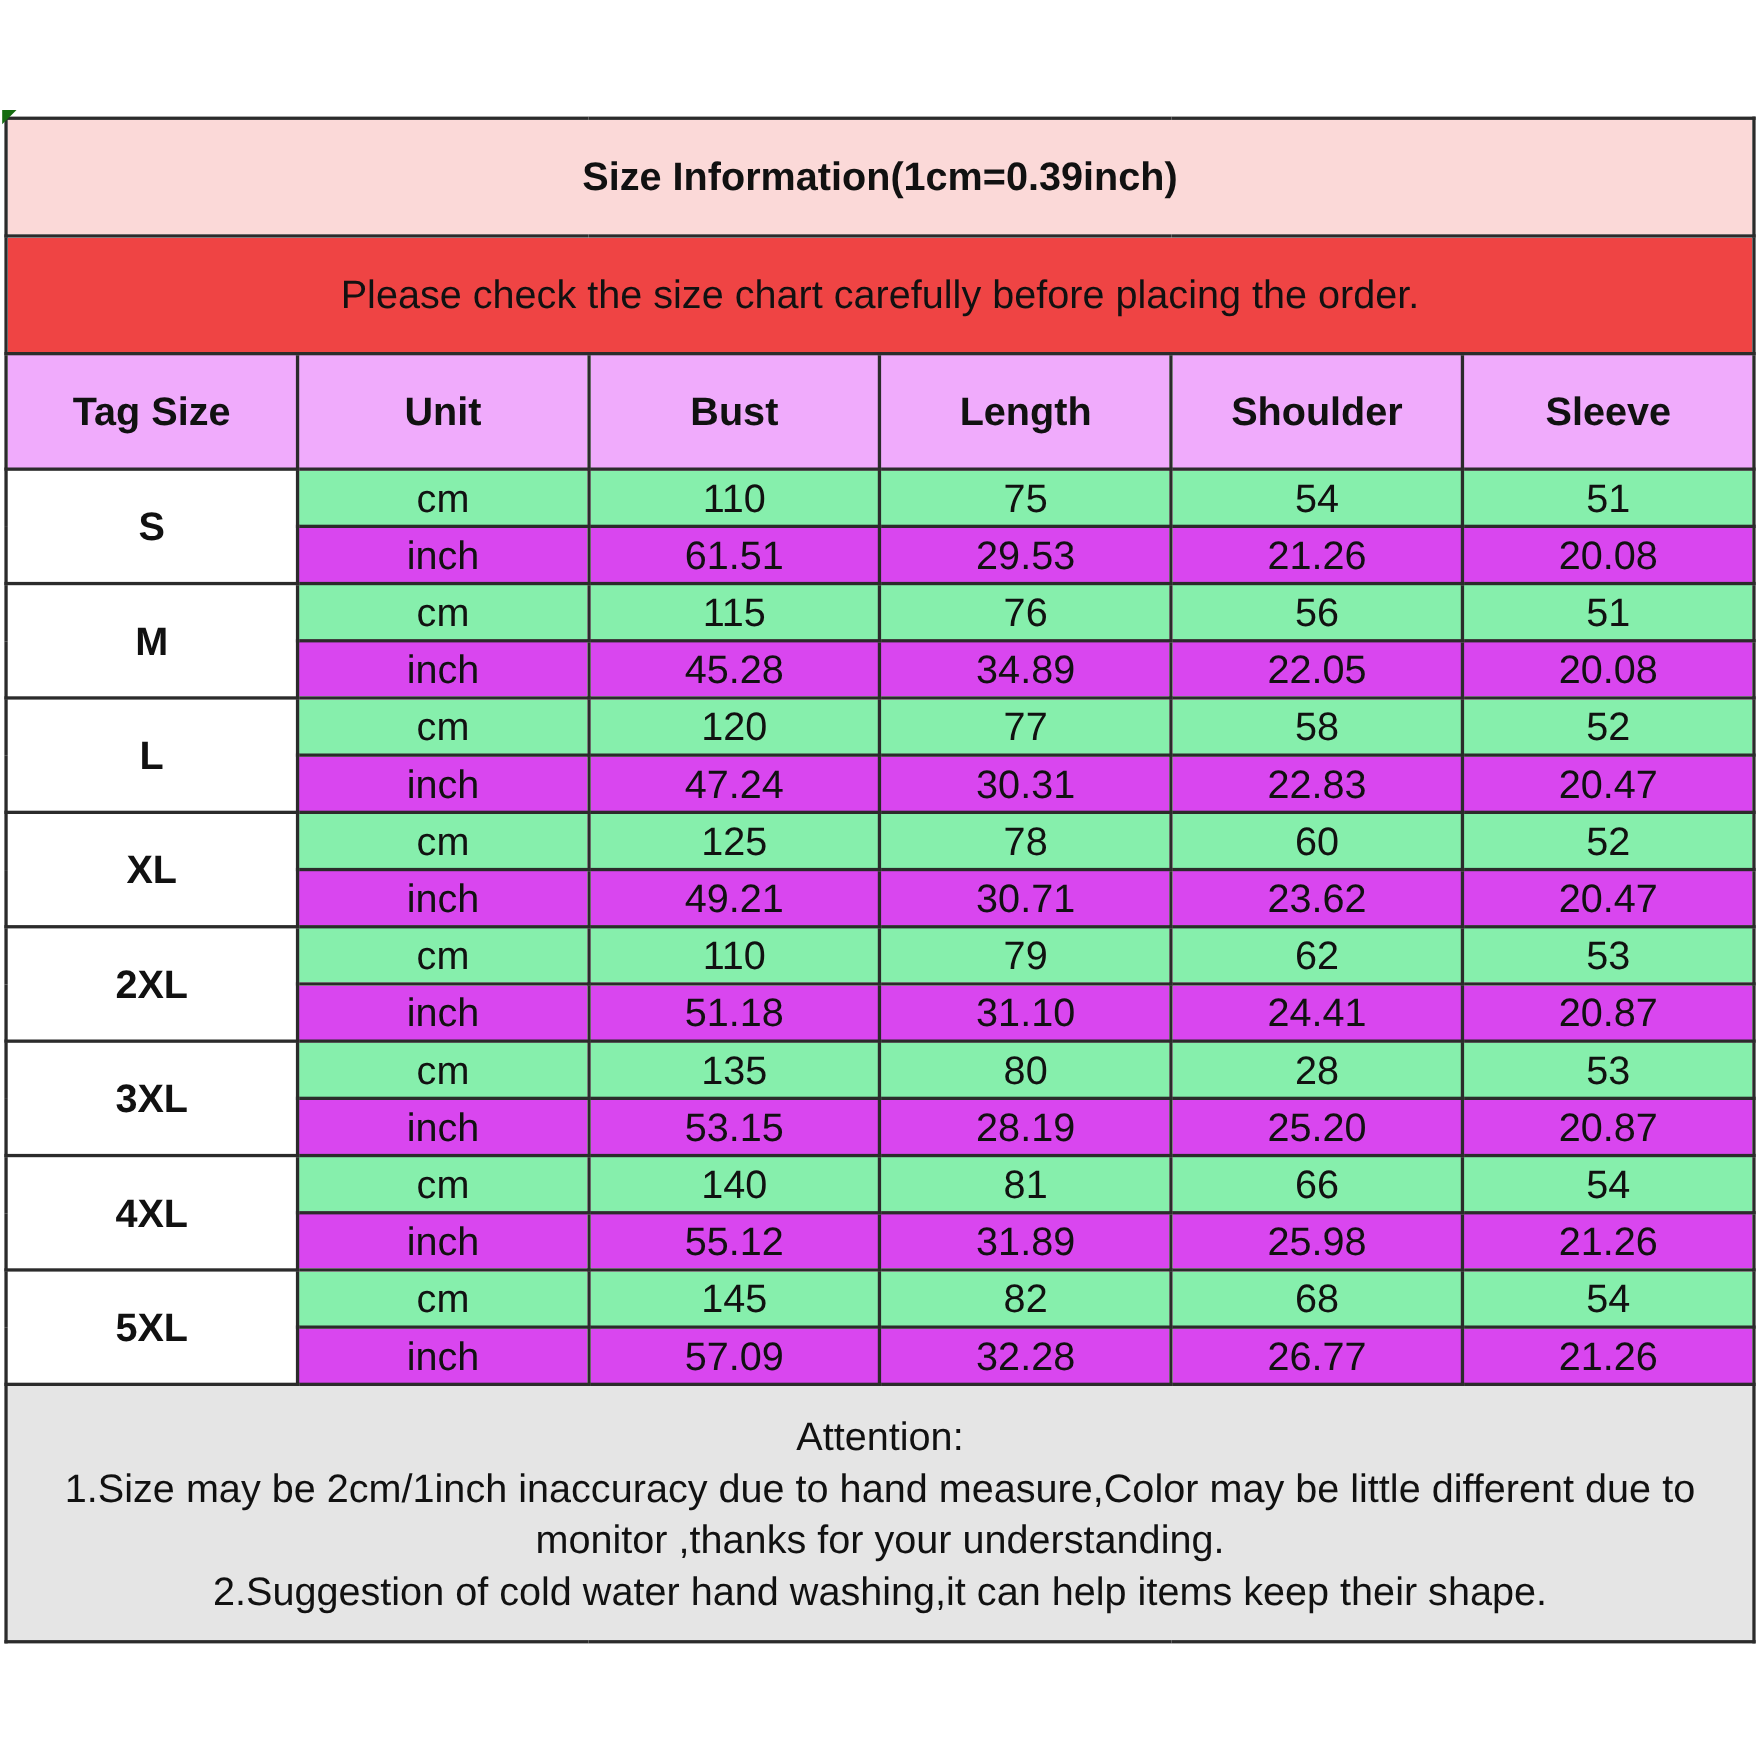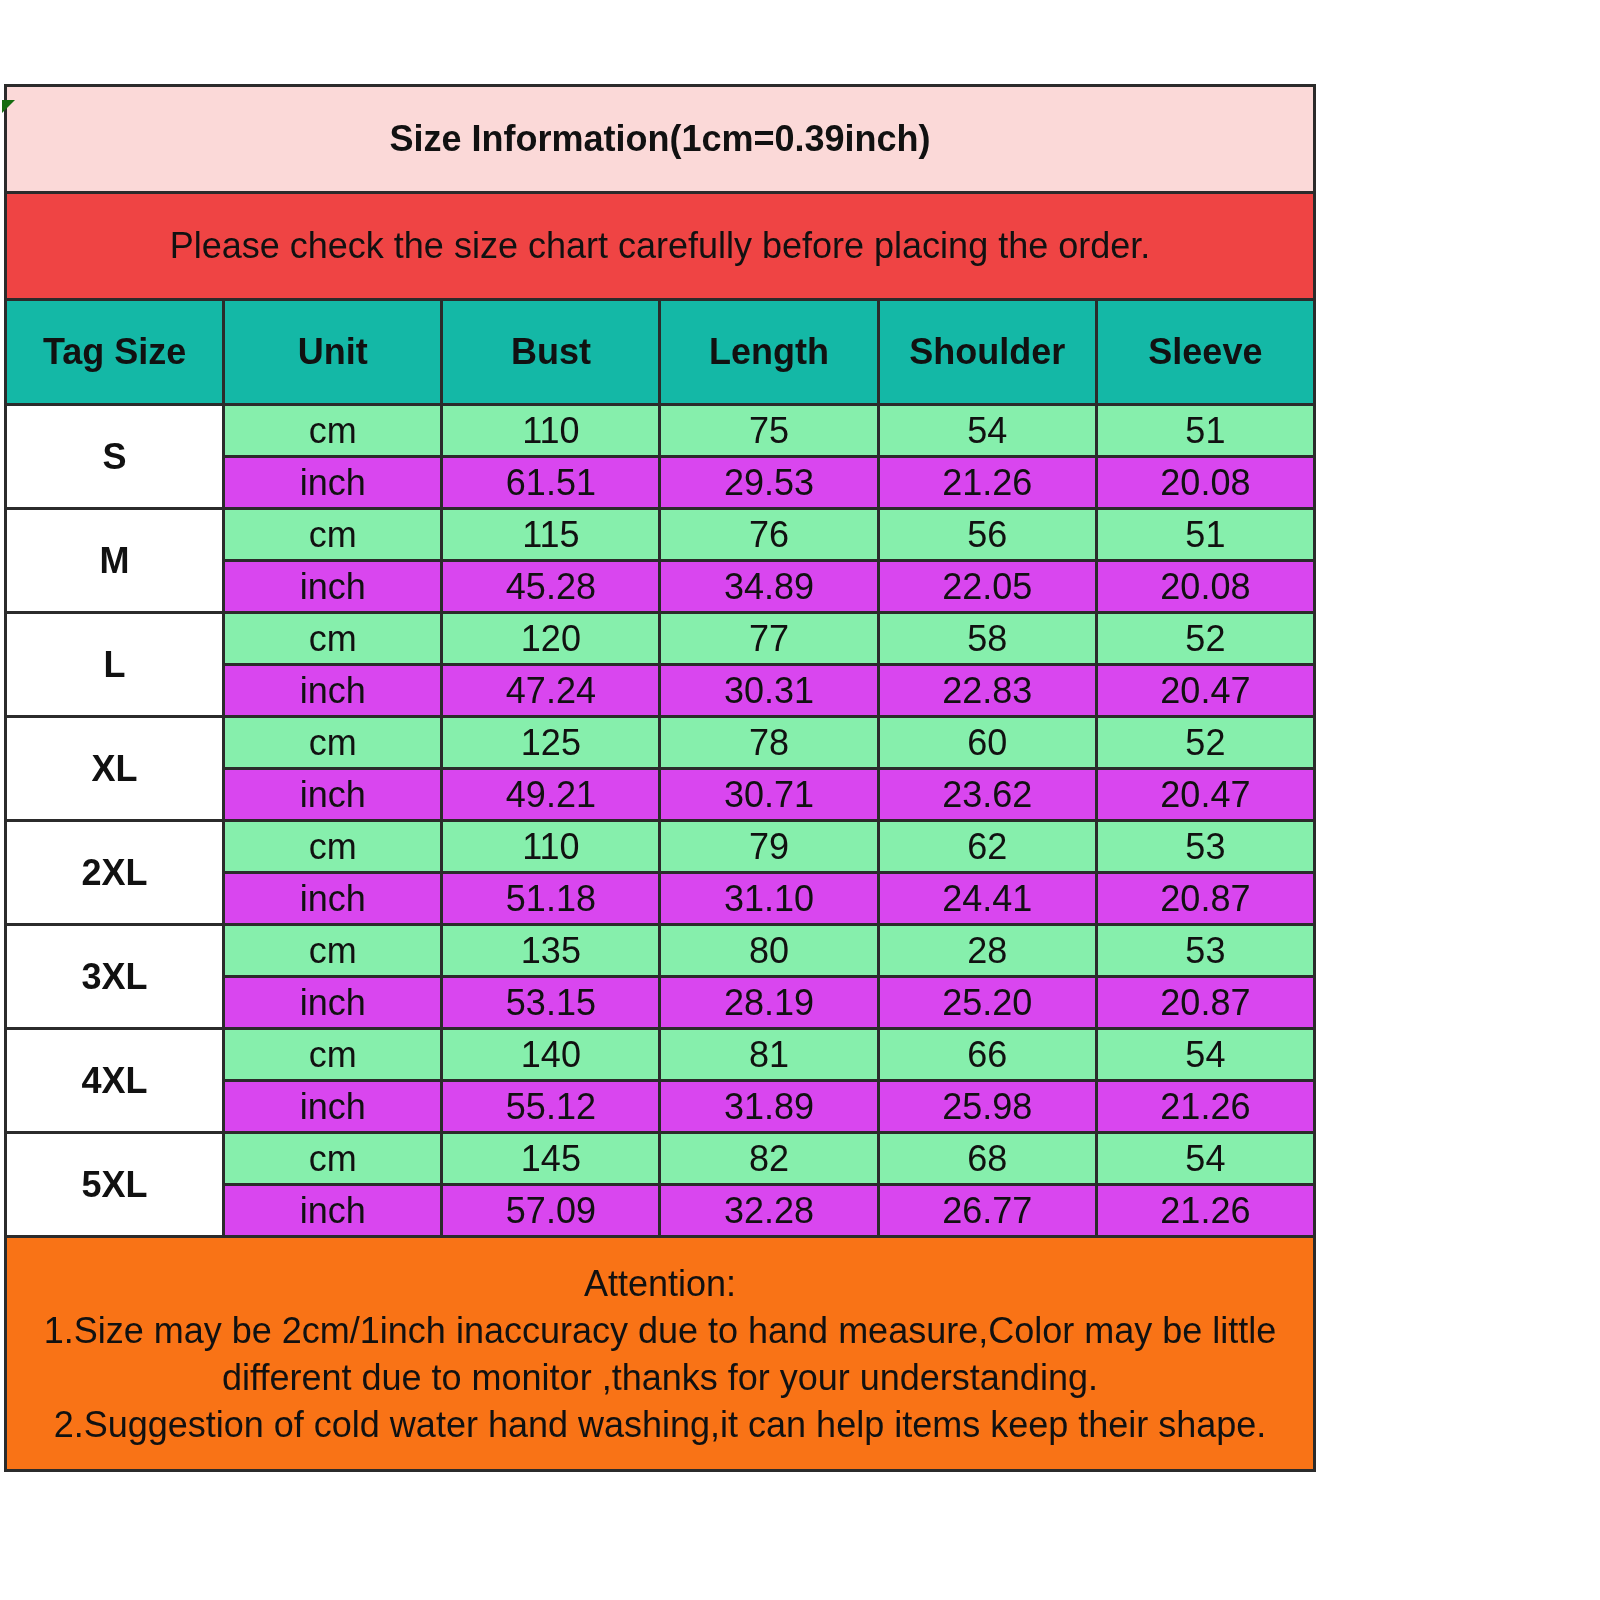--- a/index.html
+++ b/index.html
@@ -12,22 +12,22 @@
   .canvas {
     position: relative;
     width: 1600px;
     height: 1600px;
     background: #ffffff;
     overflow: hidden;
   }
   .sheet {
     position: absolute;
     left: 4px;
-    top: 84px;
-    width: 1312px;
+    top: 106px;
+    width: 1592px;
     height: 1388px;
   }
   table.size-table {
     width: 100%;
     height: 100%;
     border-collapse: collapse;
     table-layout: fixed;
   }
   table.size-table td {
     border: 3px solid #2b2b2b;
@@ -45,39 +45,39 @@
     vertical-align: bottom;
     padding-bottom: 14px;
   }
   .c-sub {
     height: 104px;
     background: #ef4444;
     font-size: 36px;
   }
   .r-head td {
     height: 102px;
-    background: #14b8a6;
+    background: #f0abfc;
     font-weight: bold;
     font-size: 35px;
   }
   .r-cm td {
     height: 49px;
     background: #86efac;
   }
   .r-inch td {
     height: 49px;
     background: #d946ef;
   }
   .c-tag {
     background: #ffffff !important;
     font-weight: bold;
     font-size: 38px;
   }
   .c-att {
-    background: #f97316;
+    background: #e5e5e5;
     text-align: left;
     font-size: 36px;
     line-height: 47px;
     padding: 8px 14px 8px 8px;
     vertical-align: middle;
   }
   .corner-marker {
     position: absolute;
     left: 2px;
     top: 100px;

